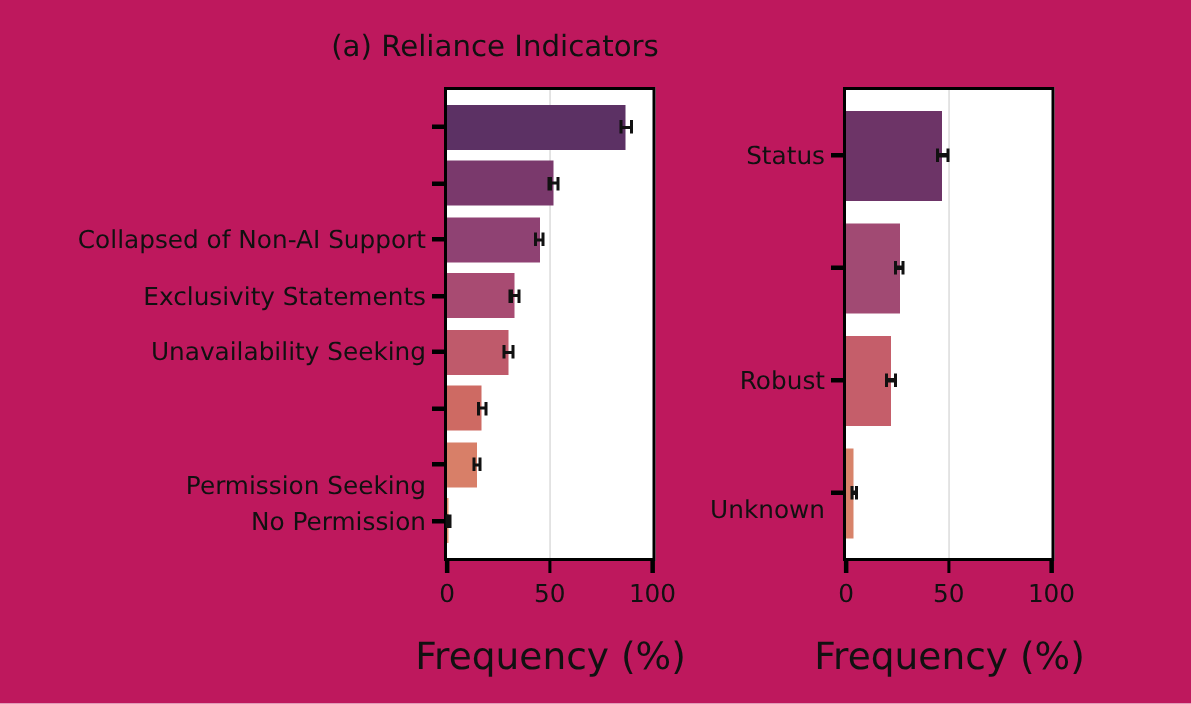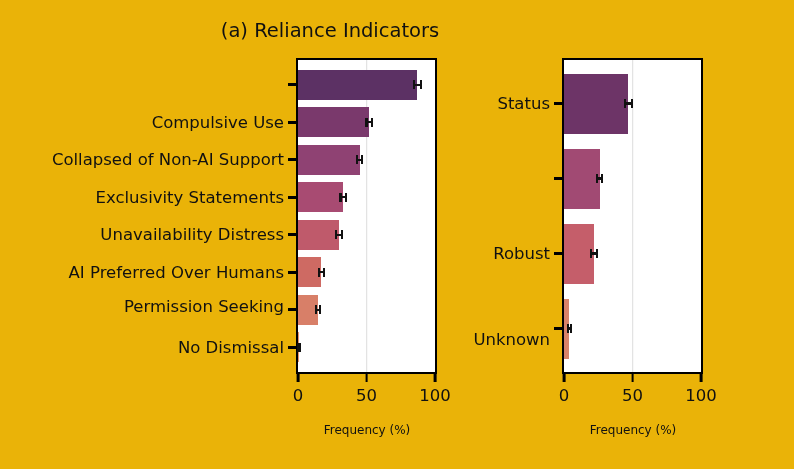--- a/index.html
+++ b/index.html
@@ -1,17 +1,17 @@
 <!DOCTYPE html>
 <html><head>
 <meta charset="utf-8">
 <style>
   html,body { margin:0; padding:0; background:#ffffff; }
   .figure {
-    position:relative; width:794px; height:469px; background:#eab308;
+    position:relative; width:794px; height:469px; background:#be185d;
     font-family:"DejaVu Sans","Liberation Sans",sans-serif; color:#000;
     overflow:hidden;
   }
   .panel-title {
     position:absolute; top:19px; transform:translateX(-50%);
     font-size:19.5px; white-space:nowrap; color:#111;
   }
   #title-a { left:330px; }
   #title-b { left:540px; }
   .plot {
@@ -38,21 +38,21 @@
   .xtick {
     position:absolute; top:calc(100% + 2.4px); width:2.8px; height:7.5px;
     background:#000; transform:translateX(-50%);
   }
   .xtick-label {
     position:absolute; top:calc(100% + 14px); transform:translateX(-50%);
     font-size:16.5px; color:#111;
   }
   .xlabel {
     position:absolute; top:423px; transform:translateX(-50%);
-    font-size:12px; white-space:nowrap; color:#111;
+    font-size:25px; white-space:nowrap; color:#111;
   }
   #xlabel-a { left:367px; }
   #xlabel-b { left:633px; }
 </style>
 </head>
 <body>
 
 <div class="figure">
 
   <div class="panel-title" id="title-a">(a) Reliance Indicators</div>
@@ -70,57 +70,55 @@
         <div class="bar" style="top: 9.75px; height: 30px; width: 87%; background: rgb(92, 49, 100);"></div>
         <div class="err-line" style="left: 115.765px; width: 6.85px; top: 23.65px;"></div>
         <div class="err-cap" style="left: 114.665px; top: 20.25px;"></div>
         <div class="err-cap" style="left: 121.515px; top: 20.25px;"></div>
         <div class="ytick" style="top: 23.35px;"></div>
         <div class="bar" style="top: 47.25px; height: 30px; width: 52%; background: rgb(122, 57, 108);"></div>
         <div class="err-line" style="left: 68.5px; width: 5.48px; top: 61.15px;"></div>
         <div class="err-cap" style="left: 67.4px; top: 57.75px;"></div>
         <div class="err-cap" style="left: 72.88px; top: 57.75px;"></div>
         <div class="ytick" style="top: 60.85px;"></div>
-        <div class="ylabel" style="top: 52.75px;">Compulsive Use</div>
         <div class="bar" style="top: 84.75px; height: 30px; width: 45%; background: rgb(143, 66, 115);"></div>
         <div class="err-line" style="left: 58.91px; width: 5.48px; top: 98.65px;"></div>
         <div class="err-cap" style="left: 57.81px; top: 95.25px;"></div>
         <div class="err-cap" style="left: 63.29px; top: 95.25px;"></div>
         <div class="ytick" style="top: 98.35px;"></div>
         <div class="ylabel" style="top: 90.25px;">Collapsed of Non-AI Support</div>
         <div class="bar" style="top: 122.25px; height: 30px; width: 33%; background: rgb(168, 75, 114);"></div>
         <div class="err-line" style="left: 42.47px; width: 5.48px; top: 136.15px;"></div>
         <div class="err-cap" style="left: 41.37px; top: 132.75px;"></div>
         <div class="err-cap" style="left: 46.85px; top: 132.75px;"></div>
         <div class="ytick" style="top: 135.85px;"></div>
         <div class="ylabel" style="top: 127.75px;">Exclusivity Statements</div>
         <div class="bar" style="top: 159.75px; height: 30px; width: 30%; background: rgb(191, 90, 107);"></div>
         <div class="err-line" style="left: 38.36px; width: 5.48px; top: 173.65px;"></div>
         <div class="err-cap" style="left: 37.26px; top: 170.25px;"></div>
         <div class="err-cap" style="left: 42.74px; top: 170.25px;"></div>
         <div class="ytick" style="top: 173.35px;"></div>
-        <div class="ylabel" style="top: 165.25px;">Unavailability Distress</div>
+        <div class="ylabel" style="top: 165.25px;">Unavailability Seeking</div>
         <div class="bar" style="top: 197.25px; height: 30px; width: 17%; background: rgb(206, 106, 99);"></div>
         <div class="err-line" style="left: 20.824px; width: 4.932px; top: 211.15px;"></div>
         <div class="err-cap" style="left: 19.724px; top: 207.75px;"></div>
         <div class="err-cap" style="left: 24.656px; top: 207.75px;"></div>
         <div class="ytick" style="top: 210.85px;"></div>
-        <div class="ylabel" style="top: 202.75px;">AI Preferred Over Humans</div>
         <div class="bar" style="top: 234.75px; height: 30px; width: 14.5%; background: rgb(216, 127, 104);"></div>
         <div class="err-line" style="left: 17.81px; width: 4.11px; top: 248.65px;"></div>
         <div class="err-cap" style="left: 16.71px; top: 245.25px;"></div>
         <div class="err-cap" style="left: 20.82px; top: 245.25px;"></div>
         <div class="ytick" style="top: 248.35px;"></div>
-        <div class="ylabel" style="top: 237px;">Permission Seeking</div>
+        <div class="ylabel" style="top: 254px;">Permission Seeking</div>
         <div class="bar" style="top: 272.25px; height: 30px; width: 0.5%; background: rgb(226, 149, 112);"></div>
         <div class="err-line" style="left: -0.137px; width: 1.644px; top: 286.15px;"></div>
         <div class="err-cap" style="left: -1.237px; top: 282.75px;"></div>
         <div class="err-cap" style="left: 0.407px; top: 282.75px;"></div>
         <div class="ytick" style="top: 285.85px;"></div>
-        <div class="ylabel" style="top: 277.75px;">No Dismissal</div>
+        <div class="ylabel" style="top: 277.75px;">No Permission</div>
       </div>
   </div>
 
   <div class="plot" id="plot-b">
     <div class="inner">
         <div class="xtick" style="left: 0%;"></div>
         <div class="xtick-label" style="left: 0%;">0</div>
         <div class="gridline" style="left: 50%;"></div>
         <div class="xtick" style="left: 50%;"></div>
         <div class="xtick-label" style="left: 50%;">50</div>

